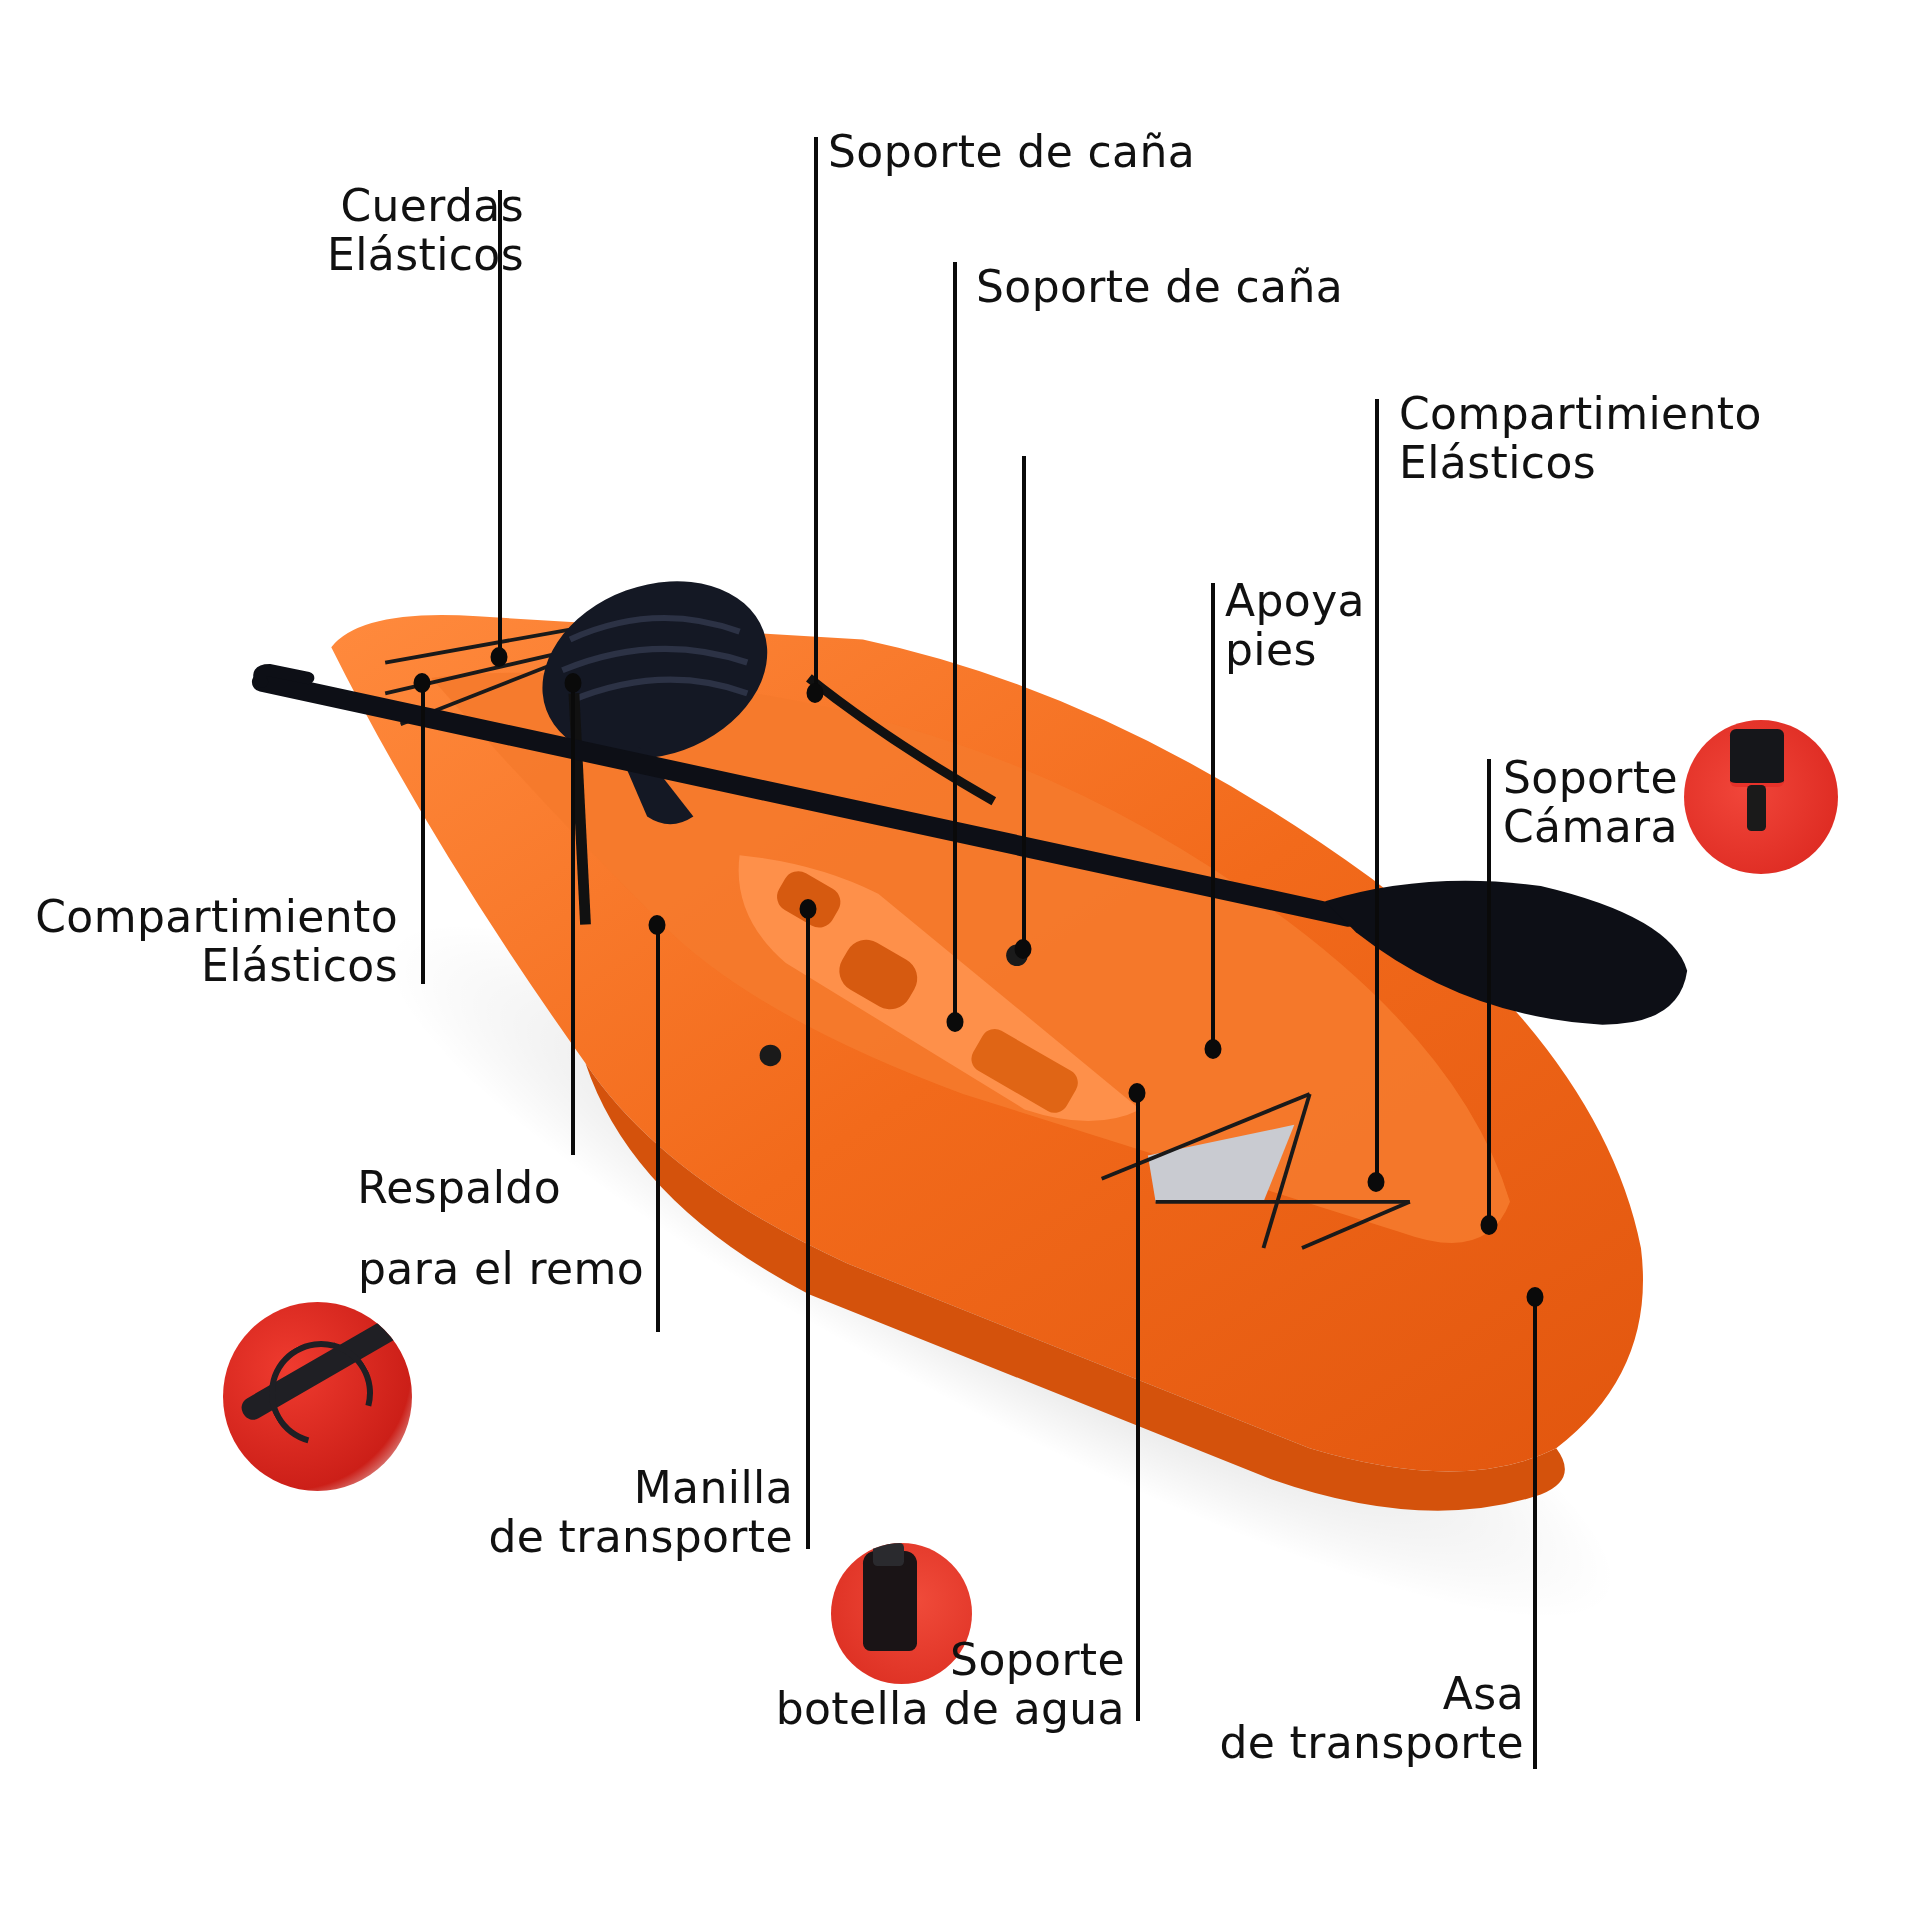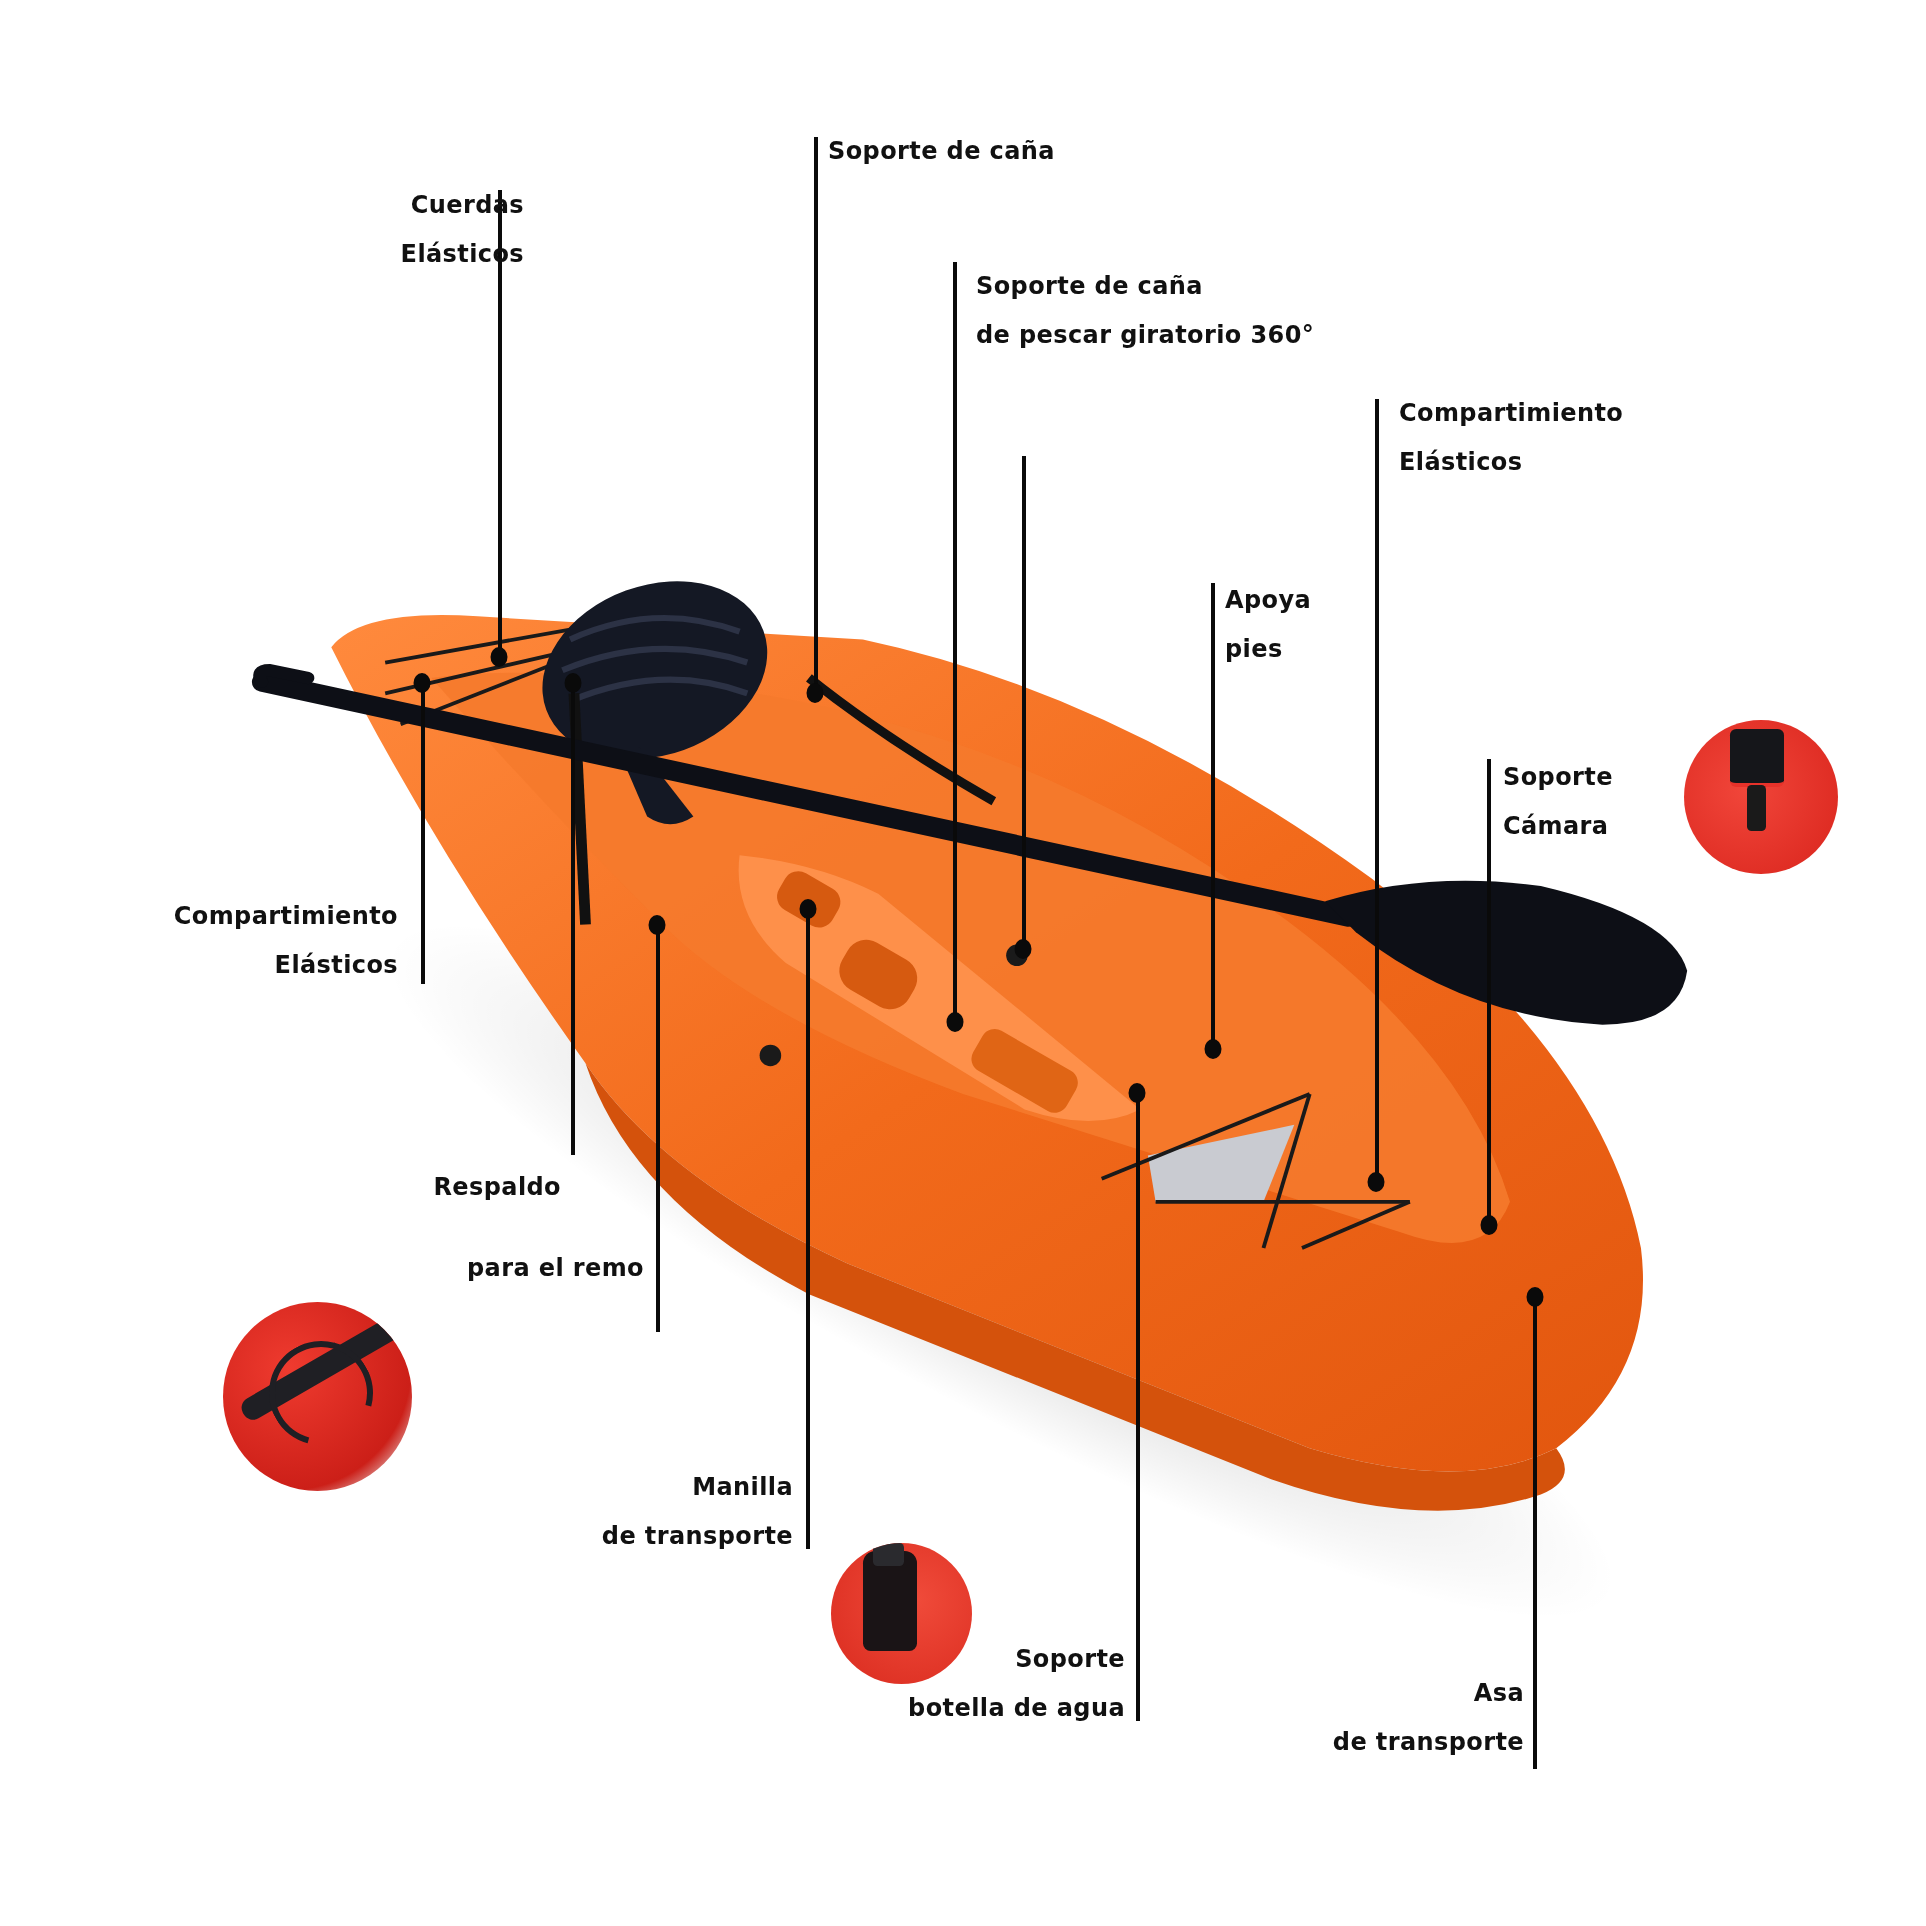--- a/index.html
+++ b/index.html
@@ -1,19 +1,19 @@
 <!DOCTYPE html>
 <html style="font-size:12.3px"><head>
 <meta charset="utf-8">
 <style>
   html, body { margin: 0; padding: 0; background: #ffffff; }
   body { width: 1926px; height: 1926px; position: relative; overflow: hidden;
          font-family: "DejaVu Sans", sans-serif; color: #111; }
   .stage { position: absolute; inset: 0; }
-  .label { position: absolute; font-size: 24px; line-height: 49px; font-weight: 700;
+  .label { position: absolute; font-size: 44px; line-height: 49px; font-weight: 400;
            letter-spacing: 0.4px; white-space: nowrap; color: #111; }
   .label.right { text-align: right; }
   .label span { display: block; }
   .vline { position: absolute; width: 3.9px; background: #0a0a0a; }
   .dot { position: absolute; width: 17px; height: 20px; border-radius: 50%; background: #0a0a0a;
          transform: translate(-50%, -50%); }
   .inset { position: absolute; border-radius: 50%; overflow: hidden; }
   svg.kayak { position: absolute; left: 0; top: 0; }
 </style>
 </head>
@@ -128,21 +128,20 @@
 
   <div class="label right" style="right:1402px; top:181px;text-align:right;">
     <span>Cuerdas</span>
       <span>Elásticos</span>
   </div>
   <div class="label" style="left:828px; top:127px;">
     <span>Soporte de caña</span>
   </div>
   <div class="label" style="left:976px; top:262px;">
     <span>Soporte de caña</span>
-      <span>de pescar giratorio 360°</span>
   </div>
   <div class="label" style="left:1399px; top:389px;">
     <span>Compartimiento</span>
       <span>Elásticos</span>
   </div>
   <div class="label" style="left:1225px; top:576px;">
     <span>Apoya</span>
       <span>pies</span>
   </div>
   <div class="label" style="left:1503px; top:753px;">

